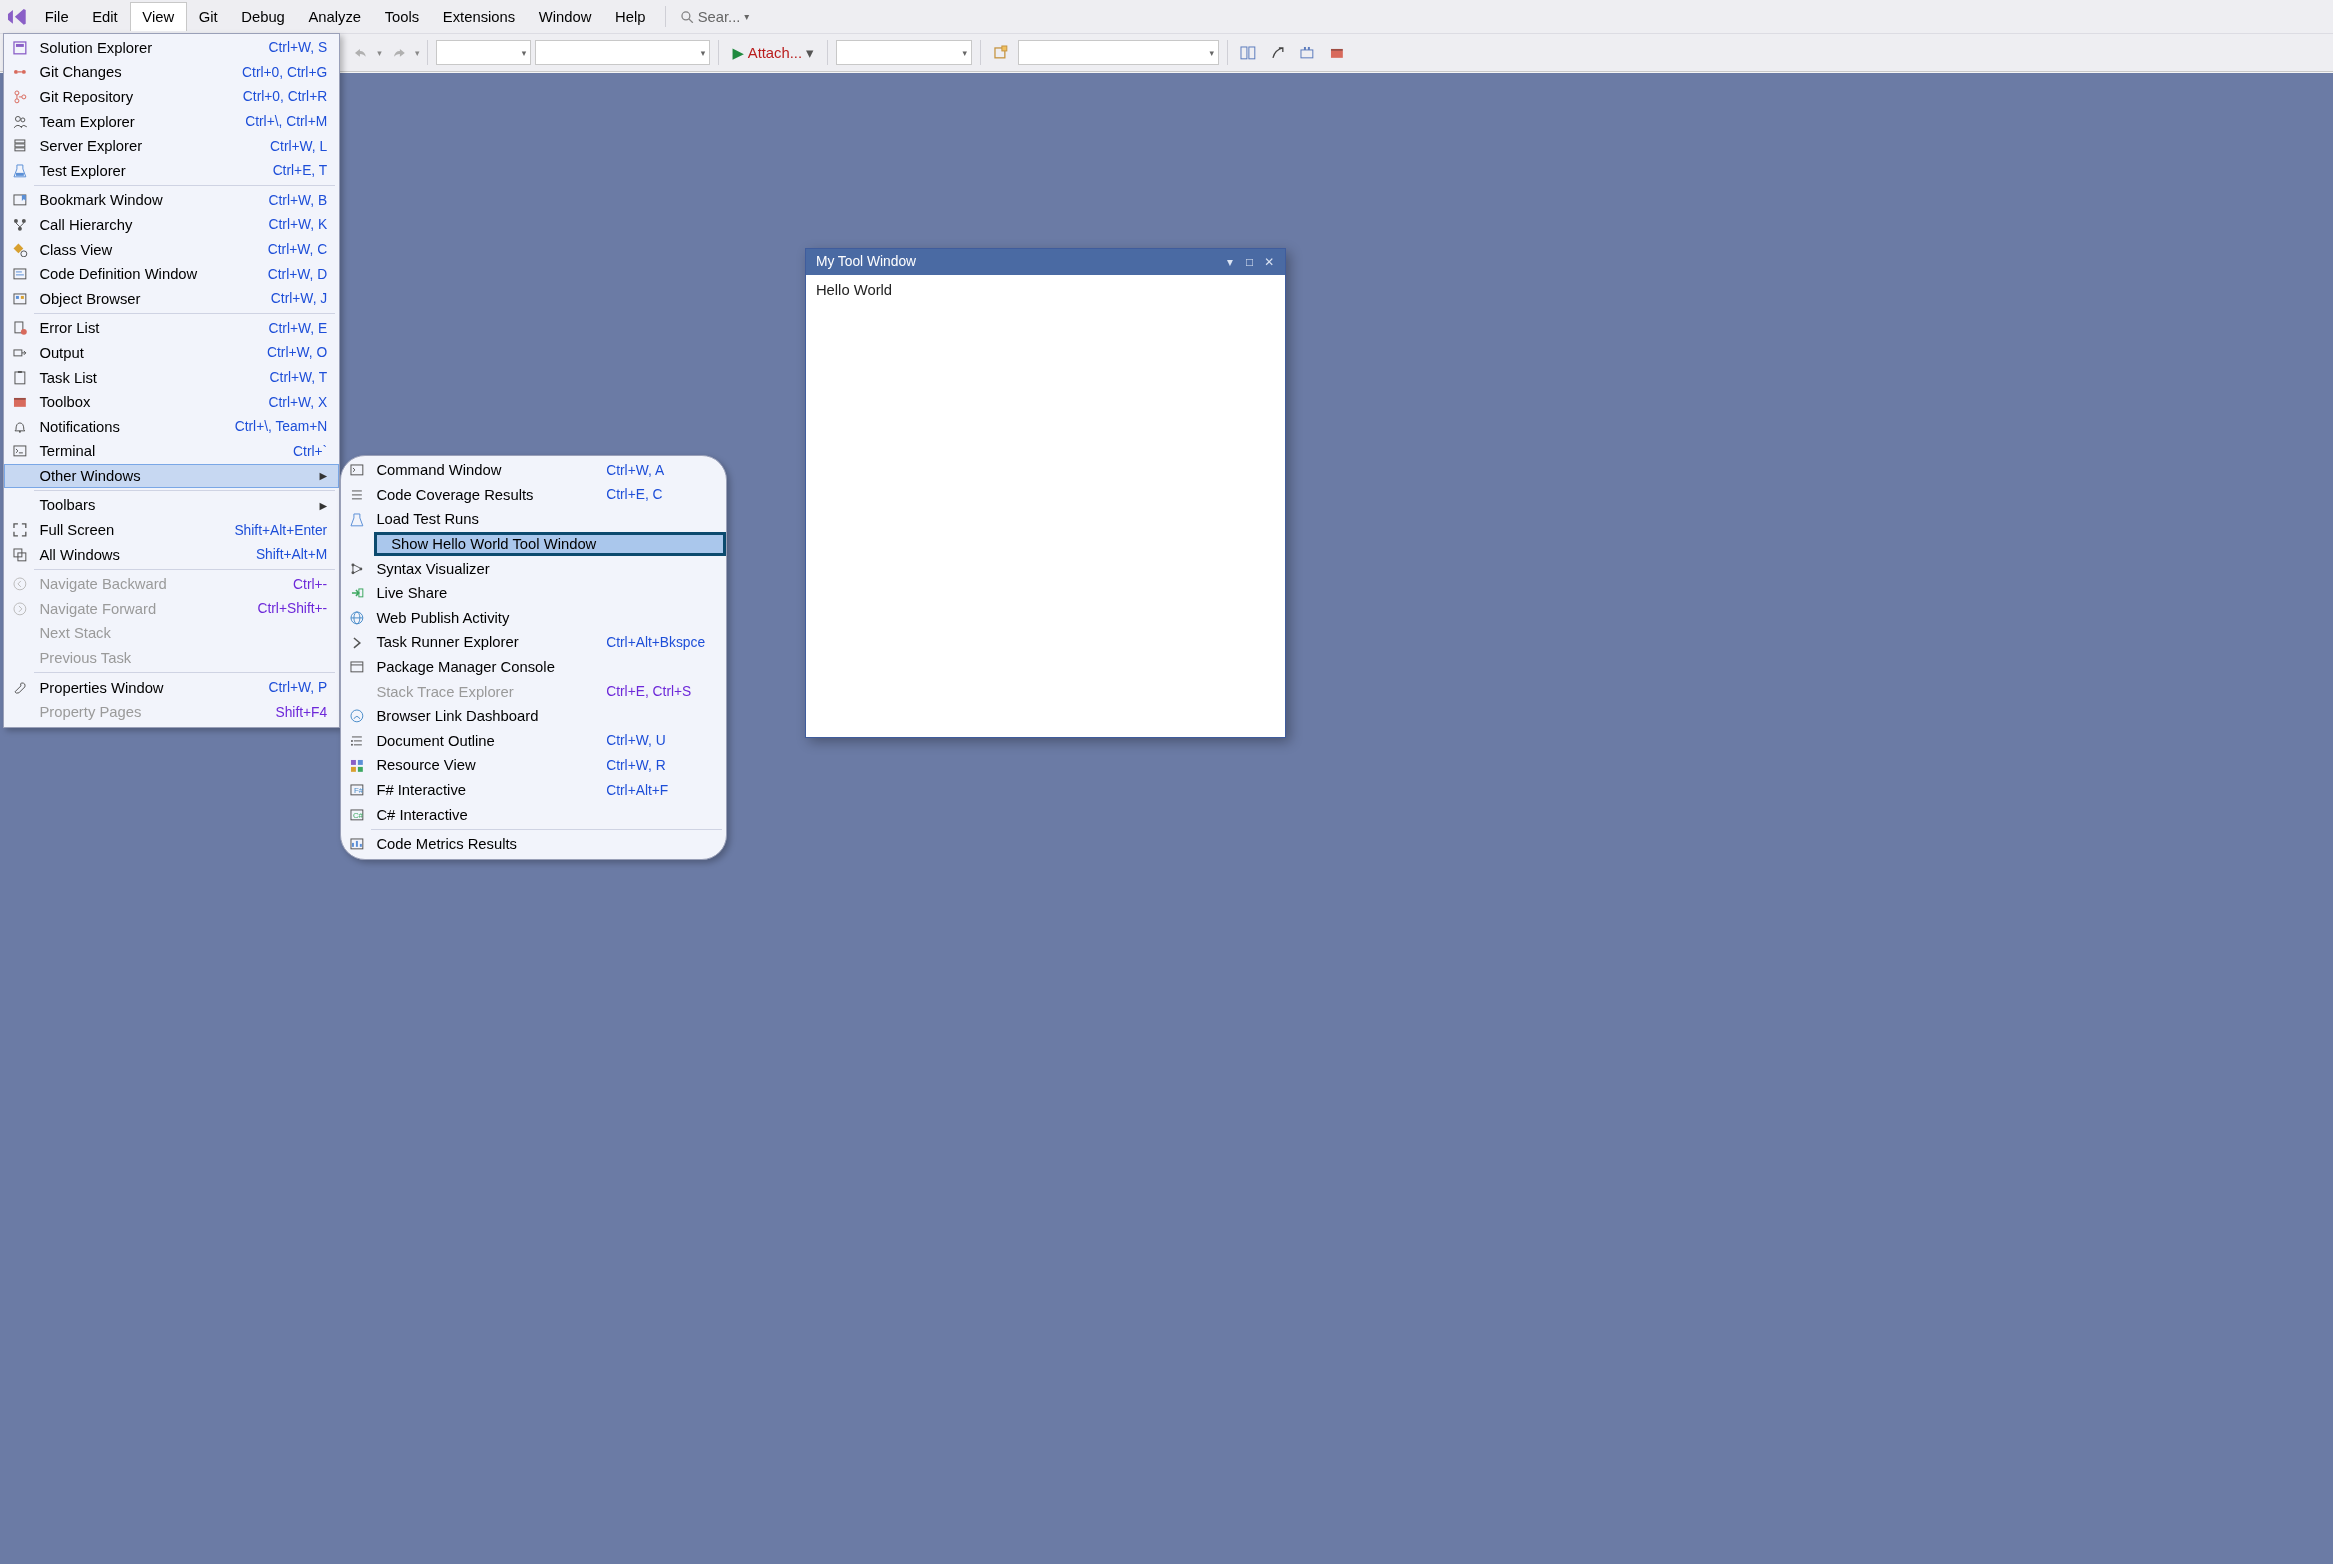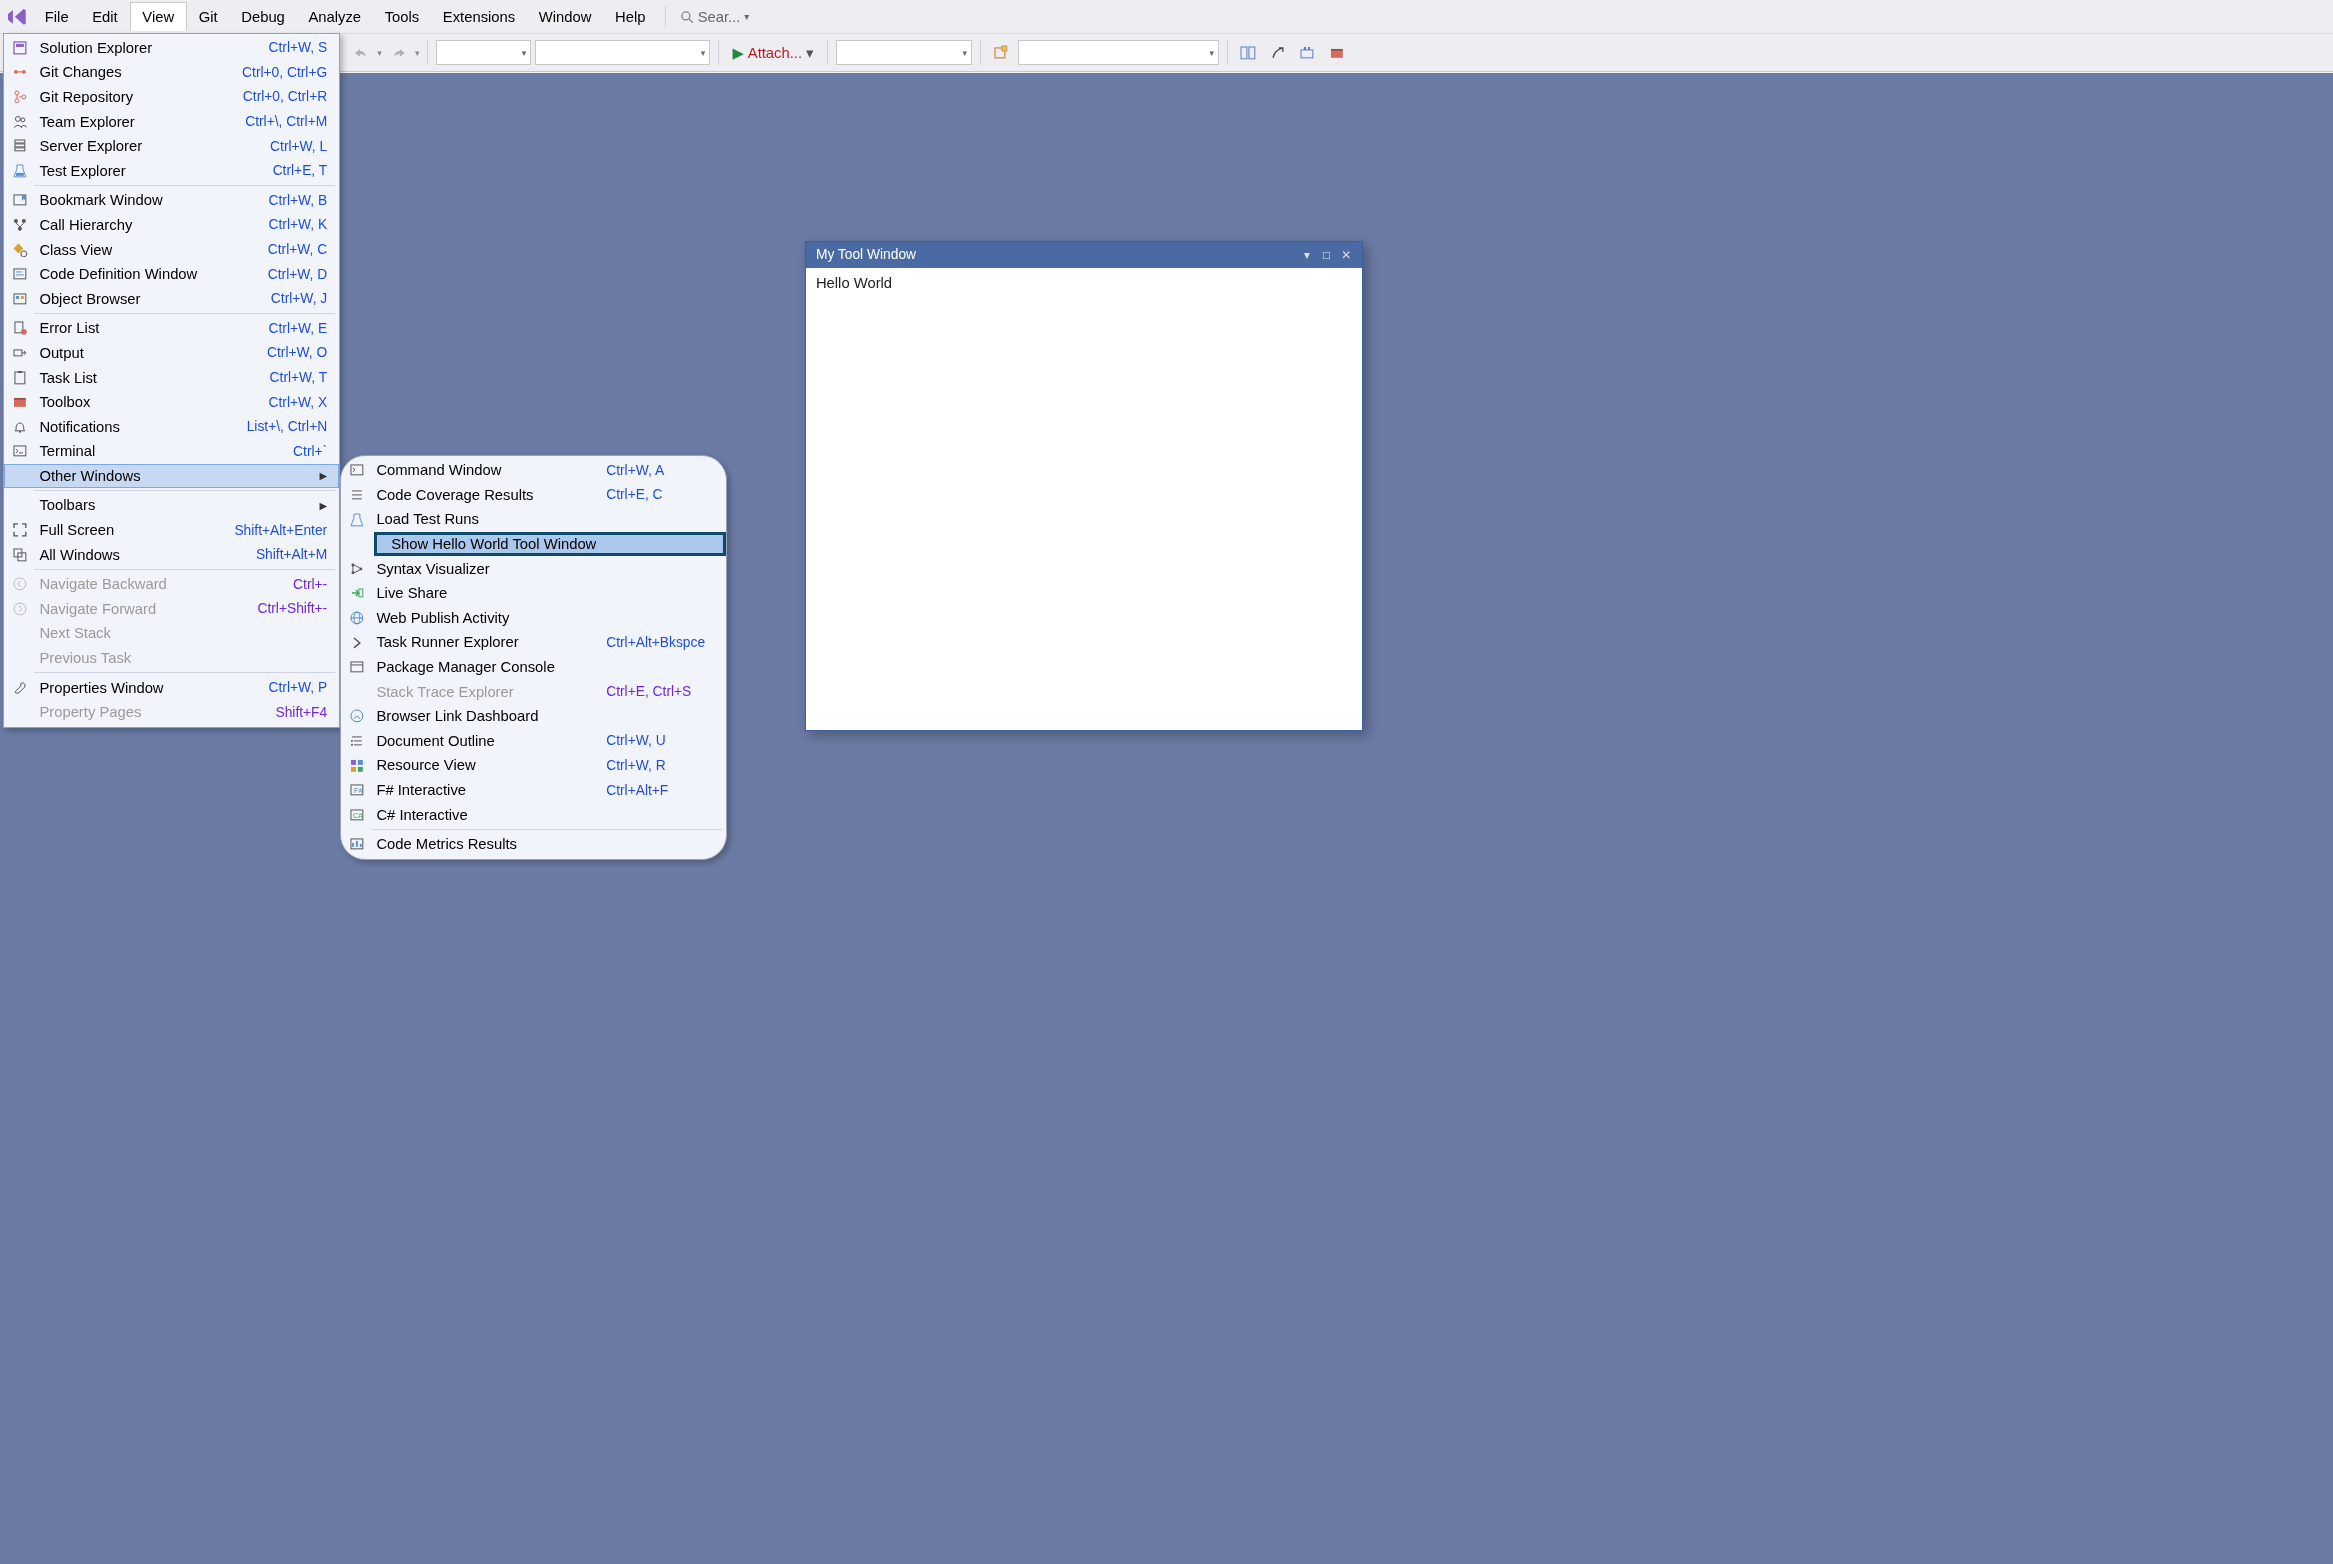--- a/index.html
+++ b/index.html
@@ -320,21 +320,21 @@
       <span class="sc">Ctrl+W, X</span>
     </div>
   <div class="row">
       <span class="ic">
         <svg width="15.8" height="15.8" viewBox="0 0 16 16">
           <path d="M4 11 Q4 4 8 4 Q12 4 12 11 L13 12 L3 12 Z" fill="none" stroke="#555"></path>
           <circle cx="8" cy="13" r="1" fill="#555"></circle>
         </svg>
       </span>
       <span class="lbl">Notifications</span>
-      <span class="sc">List+\, Ctrl+N</span>
+      <span class="sc">Ctrl+\, Team+N</span>
     </div>
   <div class="row">
       <span class="ic">
         <svg width="15.8" height="15.8" viewBox="0 0 16 16">
           <rect x="2" y="3" width="12" height="10" fill="none" stroke="#555"></rect>
           <path d="M4 6 L6 8 L4 10 M7 10 L11 10" stroke="#555" fill="none"></path>
         </svg>
       </span>
       <span class="lbl">Terminal</span>
       <span class="sc">Ctrl+`</span>
@@ -575,21 +575,21 @@
           <line x1="4" y1="11" x2="4" y2="7" stroke="#5b8fd6" stroke-width="2"></line>
           <line x1="8" y1="11" x2="8" y2="5" stroke="#5b8fd6" stroke-width="2"></line>
           <line x1="12" y1="11" x2="12" y2="8" stroke="#5b8fd6" stroke-width="2"></line>
         </svg>
       </span>
       <span class="lbl">Code Metrics Results</span>
       <span class="sc"></span>
     </div>
 </div>
 
-<div class="toolwin" style="top:241px;left:805px;width:558px;height:490px">
+<div class="toolwin" style="top:248px;left:805px;width:481px;height:490px">
   <div class="titlebar">
     <span>My Tool Window</span>
     <span style="flex:1"></span>
     <span class="wb">▾</span>
     <span class="wb">□</span>
     <span class="wb">✕</span>
   </div>
   <div class="content">Hello World</div>
 </div>
 

